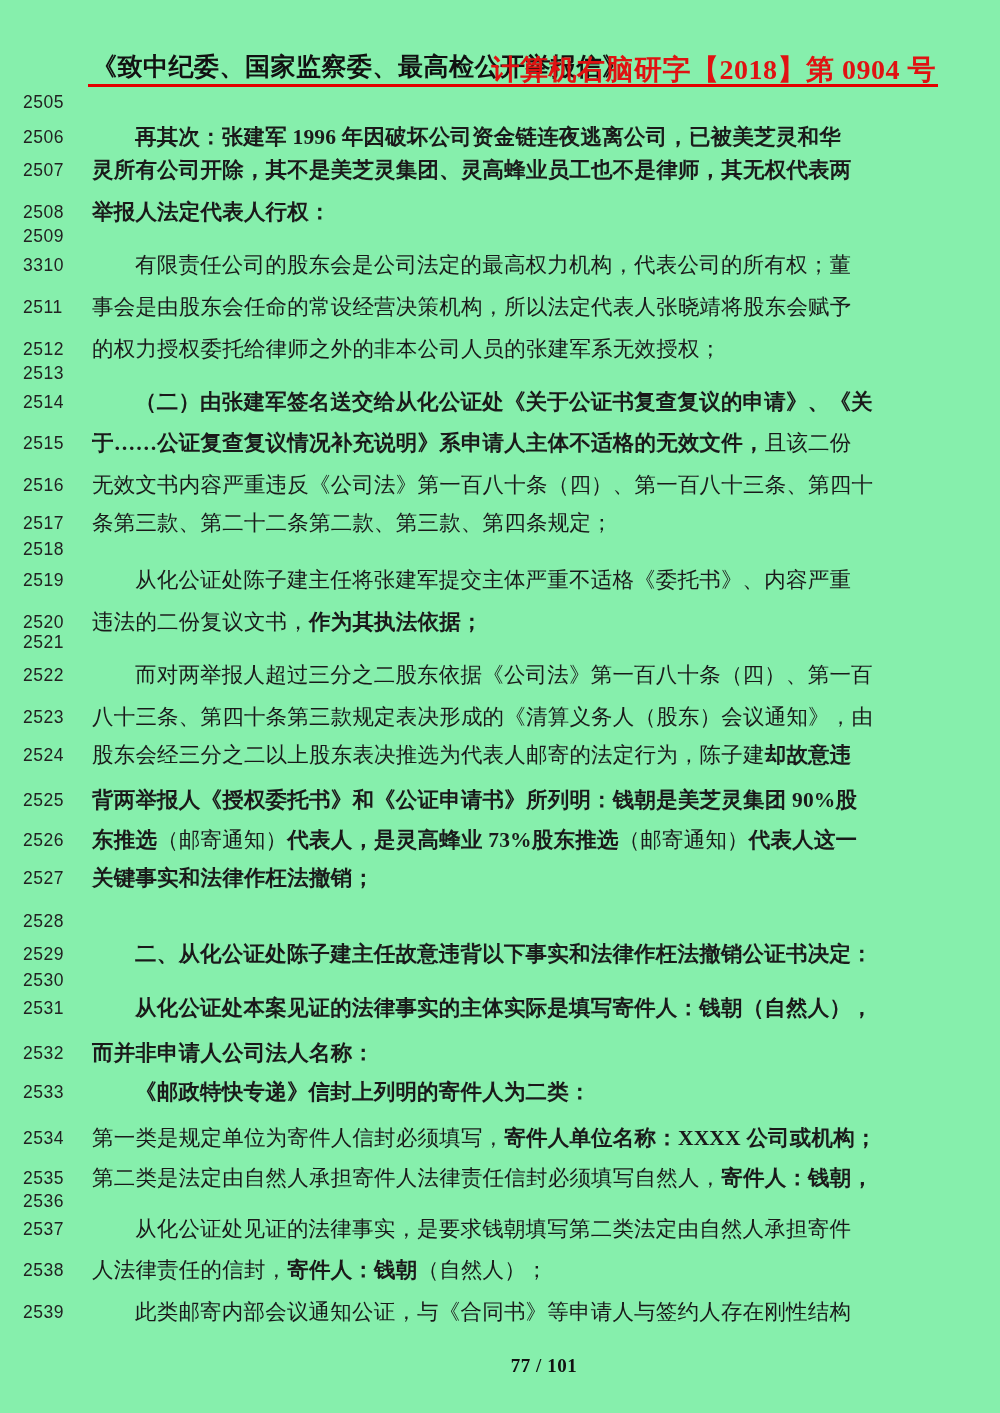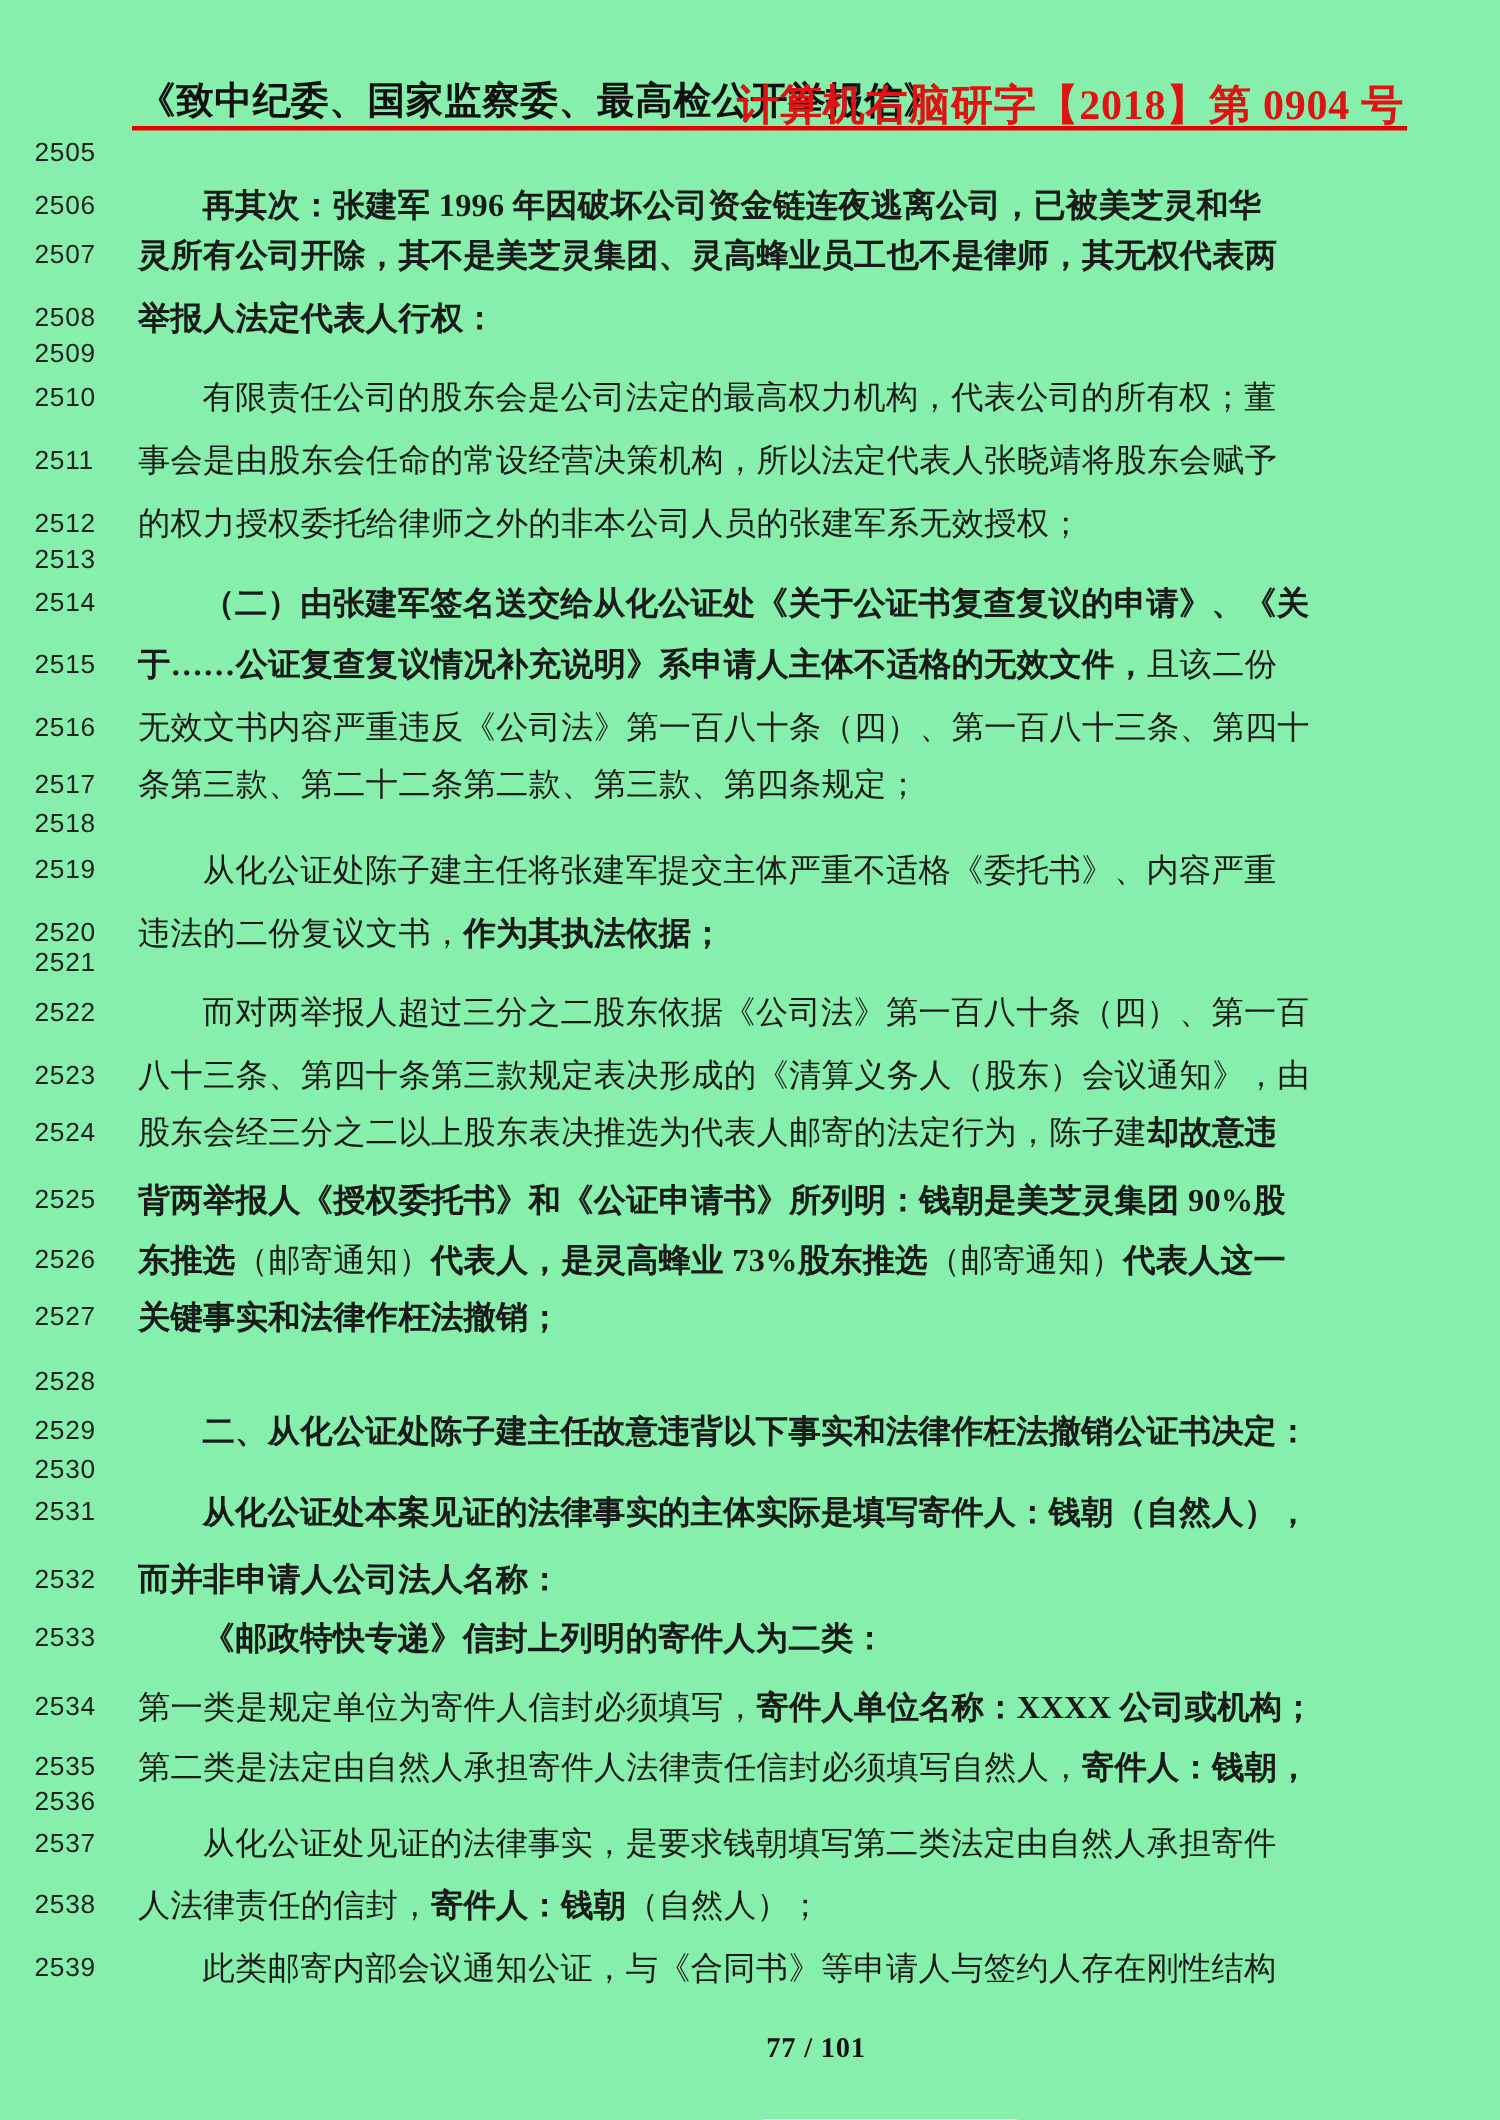--- a/index.html
+++ b/index.html
@@ -76,21 +76,21 @@
         <span class="linetext"><span class="seg bold">灵所有公司开除，其不是美芝灵集团、灵高蜂业员工也不是律师，其无权代表两</span></span>
       </div>
       <div class="line" style="top: 191px;">
         <span class="lineno">2508</span>
         <span class="linetext"><span class="seg bold">举报人法定代表人行权：</span></span>
       </div>
       <div class="line" style="top: 215px;">
         <span class="lineno">2509</span>
       </div>
       <div class="line" style="top: 244px;">
-        <span class="lineno">2510</span>
+        <span class="lineno">3310</span>
         <span class="linetext indent"><span class="seg">有限责任公司的股东会是公司法定的最高权力机构，代表公司的所有权；董</span></span>
       </div>
       <div class="line" style="top: 286px;">
         <span class="lineno">2511</span>
         <span class="linetext"><span class="seg">事会是由股东会任命的常设经营决策机构，所以法定代表人张晓靖将股东会赋予</span></span>
       </div>
       <div class="line" style="top: 328px;">
         <span class="lineno">2512</span>
         <span class="linetext"><span class="seg">的权力授权委托给律师之外的非本公司人员的张建军系无效授权；</span></span>
       </div>

